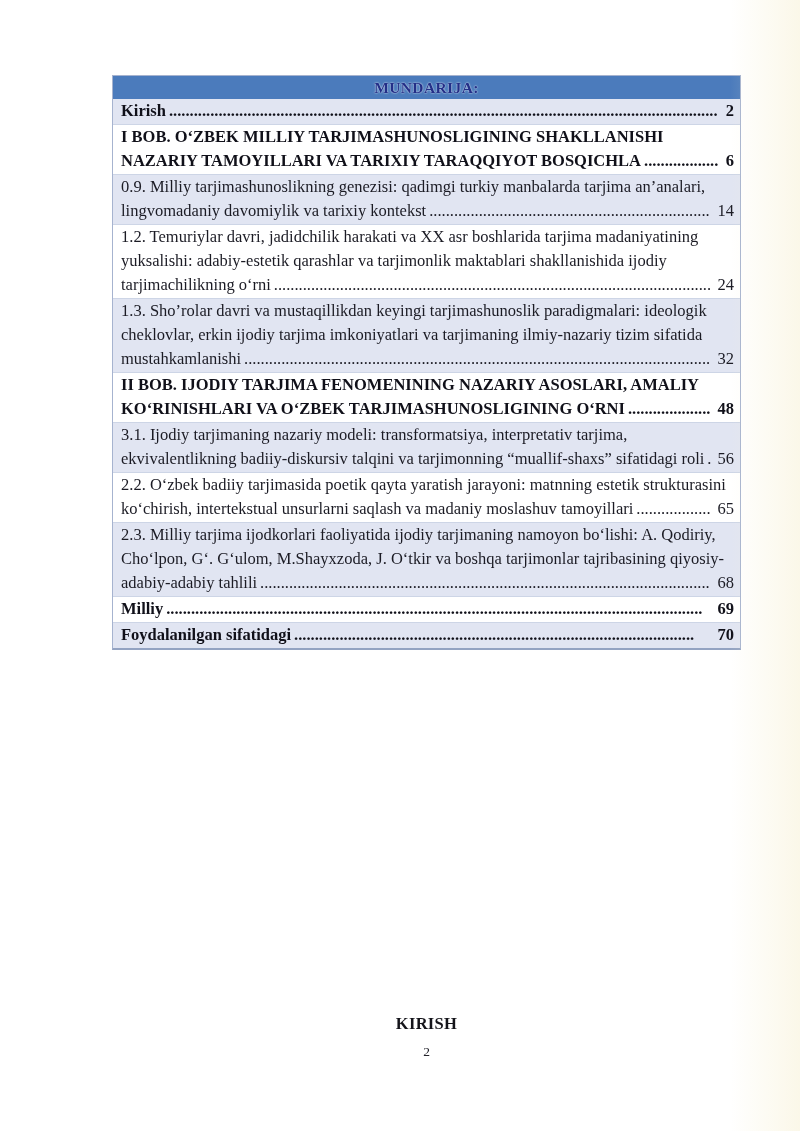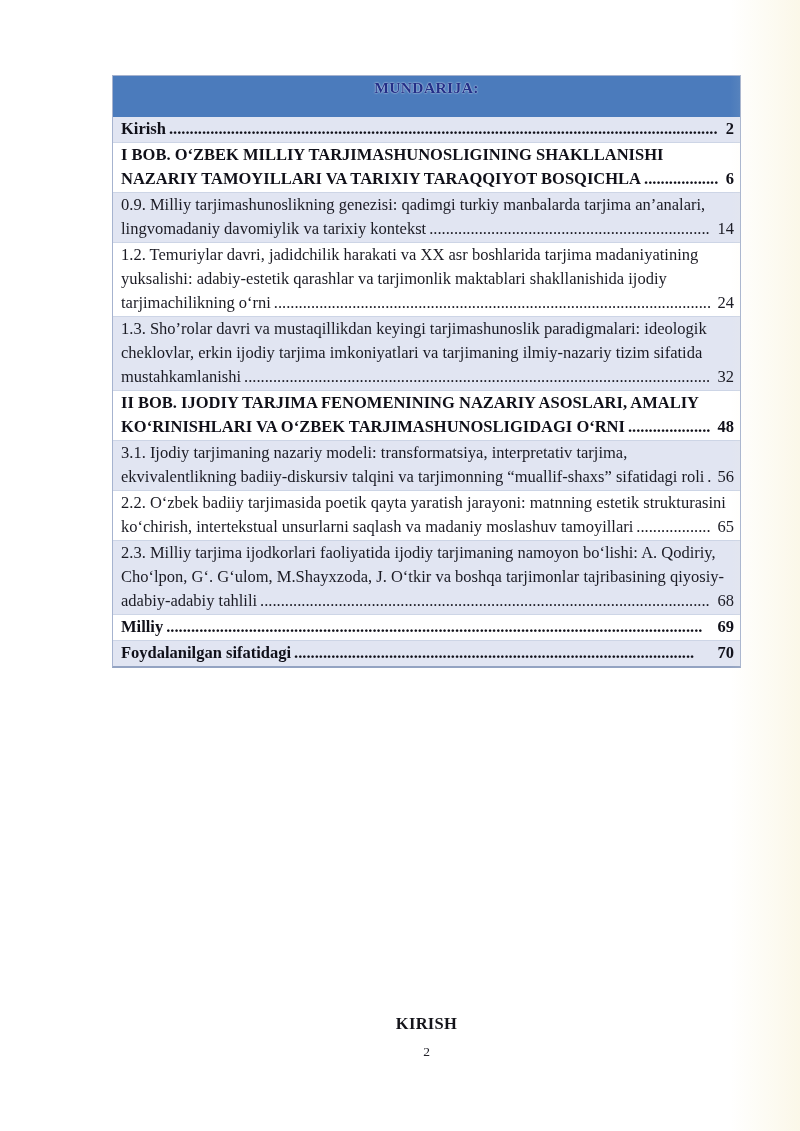--- a/index.html
+++ b/index.html
@@ -40,21 +40,21 @@
     border: 1px solid var(--table-border);
     border-bottom: 2px solid var(--table-border-bottom);
     background: #fff;
   }
   .toc-header {
     background: var(--header-bg);
     color: var(--header-text);
     font-weight: bold;
     font-size: 15.5px;
     line-height: 23px;
-    height: 41px;
+    height: 23px;
     text-align: center;
     letter-spacing: 0.4px;
     text-shadow: 0 0 2px rgba(255,255,255,0.75), 0 0 1px rgba(255,255,255,0.6);
   }
   .toc-row {
     position: relative;
     font-size: 16.5px;
     line-height: 24px;
     color: var(--text-color);
     padding: 0 6px 1px 8px;
@@ -115,21 +115,21 @@
   </div>
         <div class="toc-row">
     <span class="entry-text">1.2. Temuriylar davri, jadidchilik harakati va XX asr boshlarida tarjima madaniyatining yuksalishi: adabiy-estetik qarashlar va tarjimonlik maktablari shakllanishida ijodiy tarjimachilikning o‘rni</span><span class="leader">..........................................................................................................</span>
     <span class="page-num">24</span>
   </div>
         <div class="toc-row shaded">
     <span class="entry-text">1.3. Sho’rolar davri va mustaqillikdan keyingi tarjimashunoslik paradigmalari: ideologik cheklovlar, erkin ijodiy tarjima imkoniyatlari va tarjimaning ilmiy-nazariy tizim sifatida mustahkamlanishi</span><span class="leader">.................................................................................................................</span>
     <span class="page-num">32</span>
   </div>
         <div class="toc-row bold">
-    <span class="entry-text">II BOB. IJODIY TARJIMA FENOMENINING NAZARIY ASOSLARI, AMALIY KO‘RINISHLARI VA O‘ZBEK TARJIMASHUNOSLIGIDAGI O‘RNI</span><span class="leader">....................</span>
+    <span class="entry-text">II BOB. IJODIY TARJIMA FENOMENINING NAZARIY ASOSLARI, AMALIY KO‘RINISHLARI VA O‘ZBEK TARJIMASHUNOSLIGINING O‘RNI</span><span class="leader">....................</span>
     <span class="page-num">48</span>
   </div>
         <div class="toc-row shaded">
     <span class="entry-text">3.1. Ijodiy tarjimaning nazariy modeli: transformatsiya, interpretativ tarjima, ekvivalentlikning badiiy-diskursiv talqini va tarjimonning “muallif-shaxs” sifatidagi roli</span><span class="leader">.</span>
     <span class="page-num">56</span>
   </div>
         <div class="toc-row">
     <span class="entry-text">2.2. O‘zbek badiiy tarjimasida poetik qayta yaratish jarayoni: matnning estetik strukturasini ko‘chirish, intertekstual unsurlarni saqlash va madaniy moslashuv tamoyillari</span><span class="leader">..................</span>
     <span class="page-num">65</span>
   </div>

